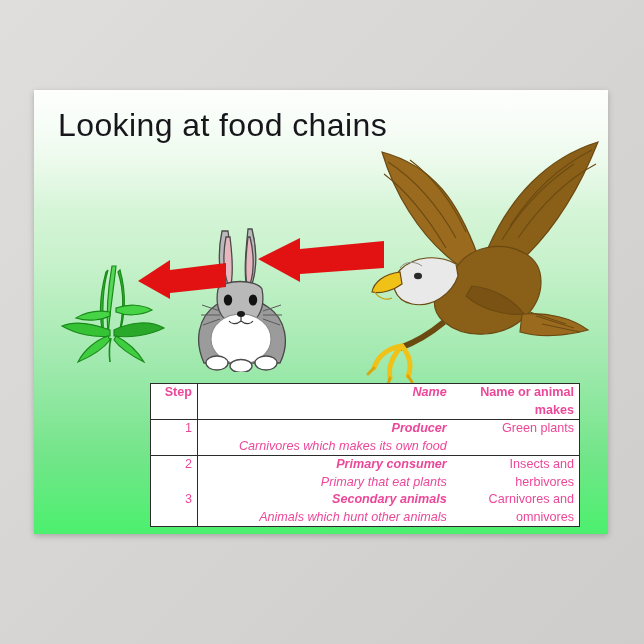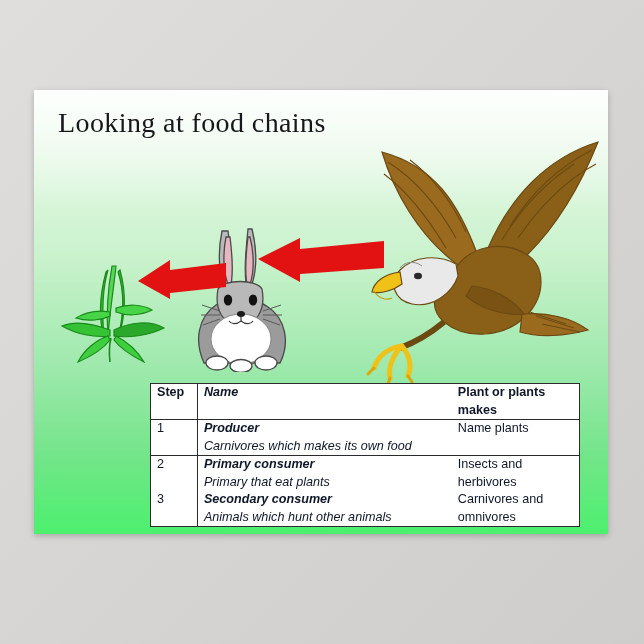--- a/index.html
+++ b/index.html
@@ -26,22 +26,22 @@
   }
   
   .poster-top-wash{
     position:absolute;left:0;top:0;width:100%;height:120px;
     background:linear-gradient(to bottom,rgba(255,255,255,.85),rgba(255,255,255,0));
     pointer-events:none;
   }
 
   .title{
     position:absolute;left:24px;top:17px;
-    font-family:Liberation Serif, serif;
-    font-size:28px;letter-spacing:.4px;color:#17161b;
+    font-family:Liberation Sans, sans-serif;
+    font-size:32px;letter-spacing:.4px;color:#17161b;
     white-space:nowrap;
   }
 
   
   .art{position:absolute;}
 
   .plant{left:24px;top:168px;width:110px;height:105px;}
   .rabbit{left:152px;top:137px;width:114px;height:145px;}
   .eagle{left:326px;top:46px;width:250px;height:250px;}
 
@@ -51,22 +51,23 @@
 
   
   .tbl-wrap{
     position:absolute;left:116px;top:293px;width:430px;
     background:#ffffff;
     border:1px solid #2b2b2b;
     box-sizing:border-box;
   }
   table.facts{
     border-collapse:collapse;width:100%;
-    font-size:12.6px;color:#0f172a;
+    font-size:12.6px;color:#ec4899;
     background:#fff;
+    text-align:right;
   }
   table.facts td{
     border:0;
     padding:1px 5px 1px 6px;
     vertical-align:top;
     line-height:15.5px;
   }
   .col-step{width:36px;border-right:1px solid #2b2b2b !important;}
   .col-name{width:268px;font-style:italic;}
   .col-type{width:124px;}
@@ -166,51 +167,51 @@
     <svg class="arrow arrow-a" viewBox="0 0 92 44">
       <path d="M2 26 L34 5 L34 15 L90 8 L90 32 L34 38 L34 44 Z" fill="#e21212"></path>
     </svg>
 
     <div class="tbl-wrap">
       <table class="facts">
         <tbody>
           <tr class="hdr">
             <td class="col-step">Step</td>
             <td class="col-name">Name</td>
-            <td class="col-type">Plant or plants</td>
+            <td class="col-type">Name or animal</td>
           </tr>
           <tr>
             <td class="col-step"></td>
             <td class="col-name"></td>
             <td class="col-type hdr" style="font-weight:bold">makes</td>
           </tr>
 
           <tr class="rowline">
             <td class="col-step" rowspan="2">1</td>
             <td class="col-name bold">Producer</td>
-            <td class="col-type">Name plants</td>
+            <td class="col-type">Green plants</td>
           </tr>
           <tr>
             <td class="col-name">Carnivores which makes its own food</td>
             <td class="col-type"></td>
           </tr>
 
           <tr class="rowline">
             <td class="col-step" rowspan="2">2</td>
             <td class="col-name bold">Primary consumer</td>
             <td class="col-type">Insects and</td>
           </tr>
           <tr>
             <td class="col-name">Primary that eat plants</td>
             <td class="col-type">herbivores</td>
           </tr>
 
           <tr>
             <td class="col-step" rowspan="2">3</td>
-            <td class="col-name bold">Secondary consumer</td>
+            <td class="col-name bold">Secondary animals</td>
             <td class="col-type">Carnivores and</td>
           </tr>
           <tr>
             <td class="col-name">Animals which hunt other animals</td>
             <td class="col-type">omnivores</td>
           </tr>
         </tbody>
       </table>
     </div>
 

